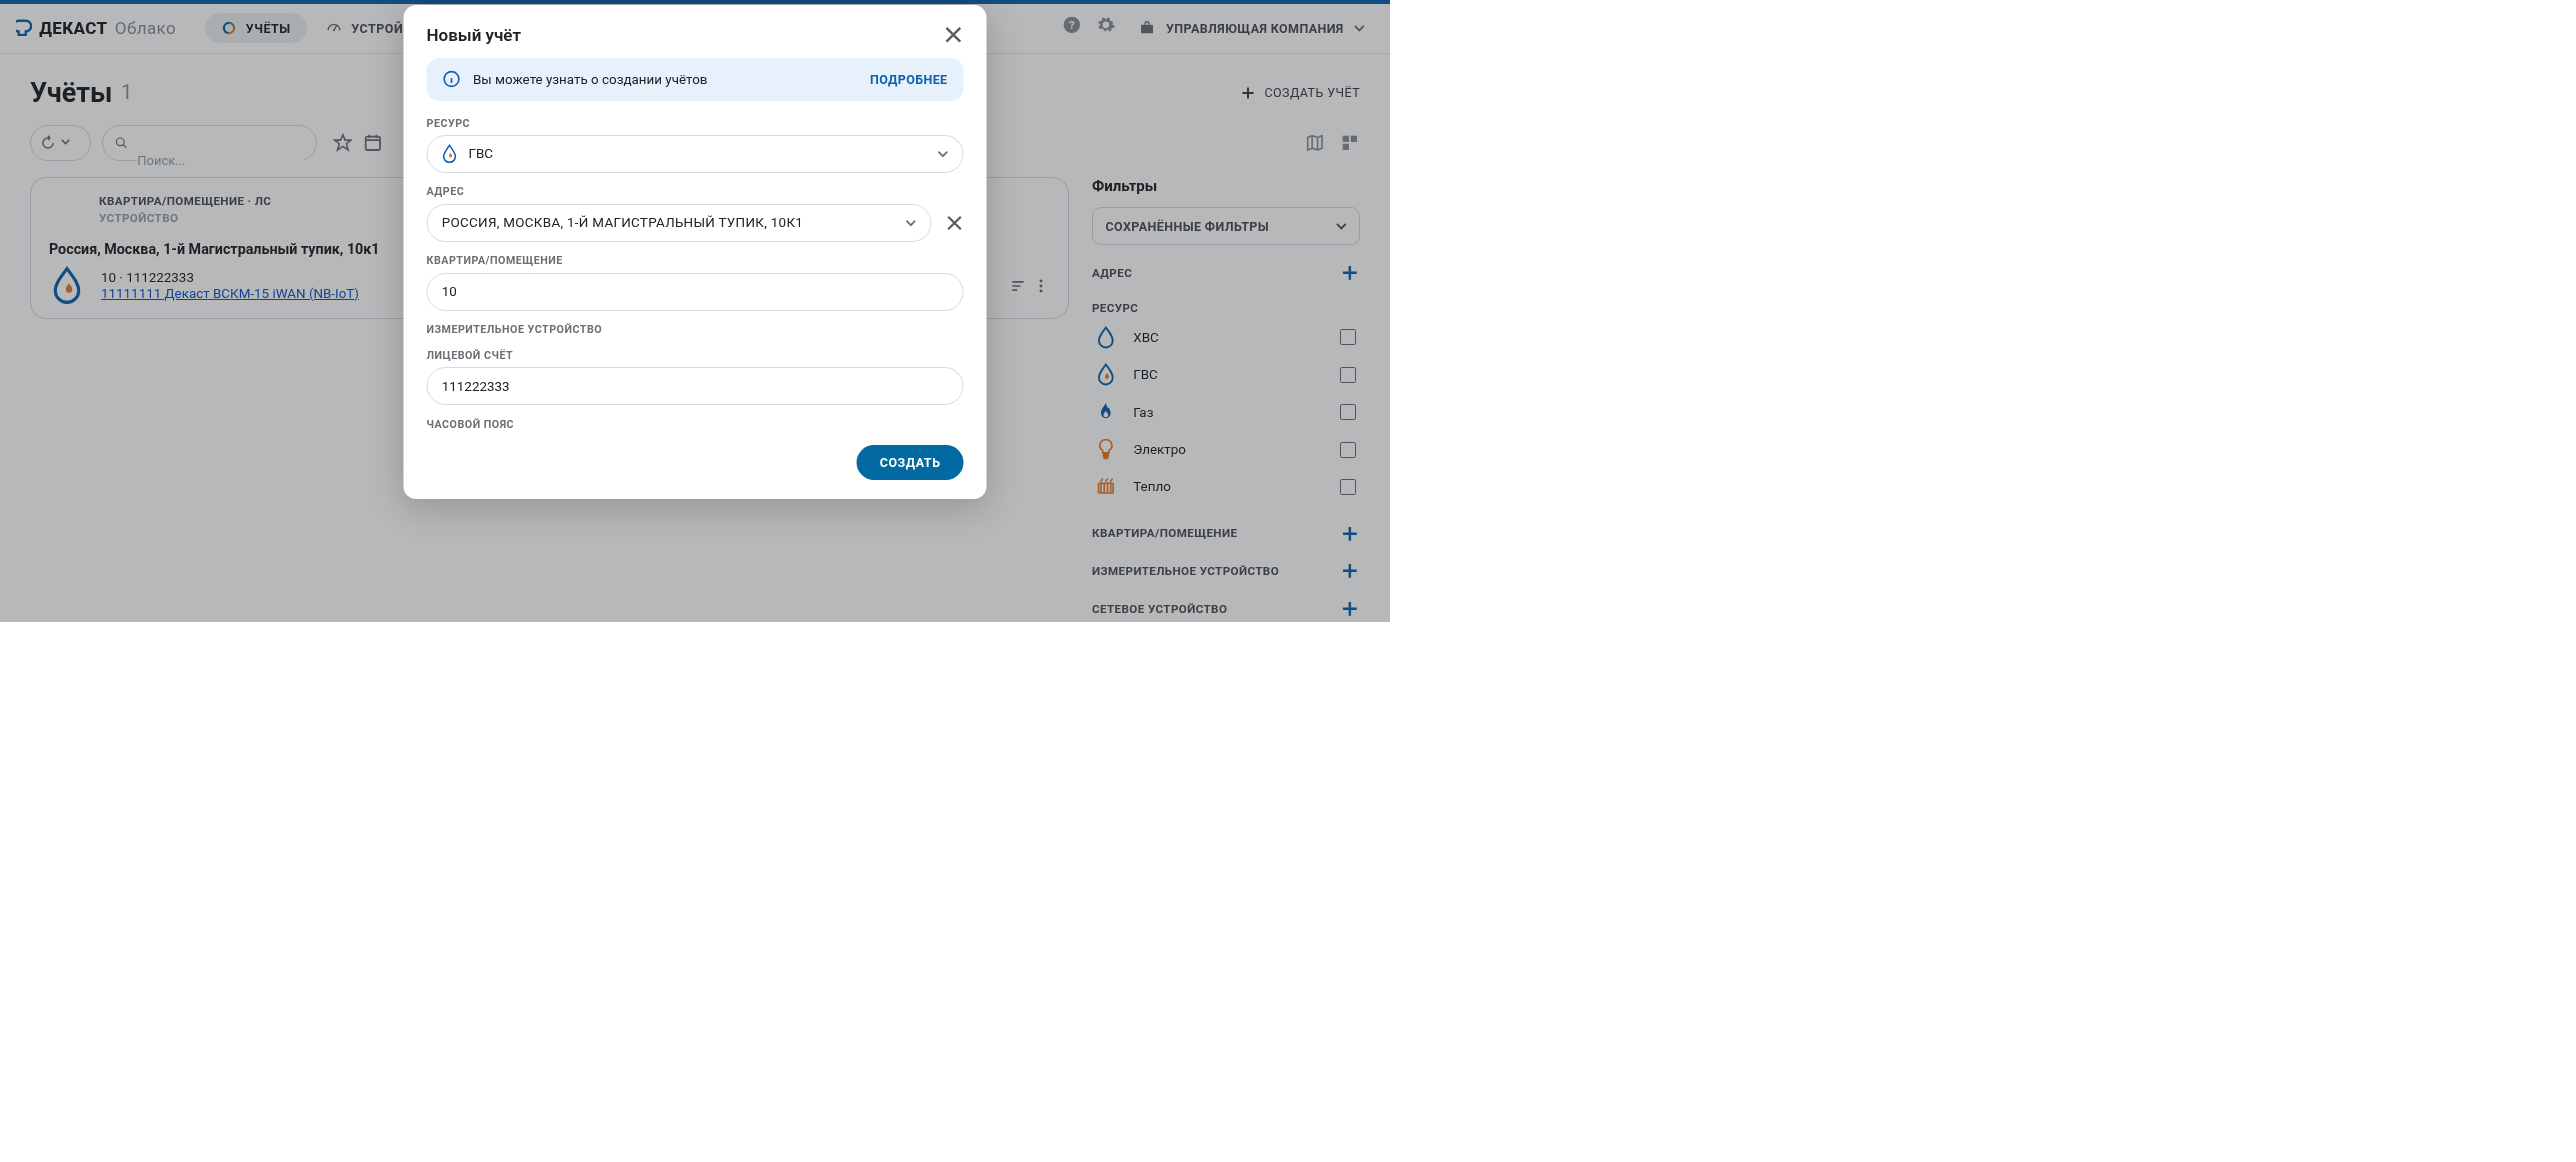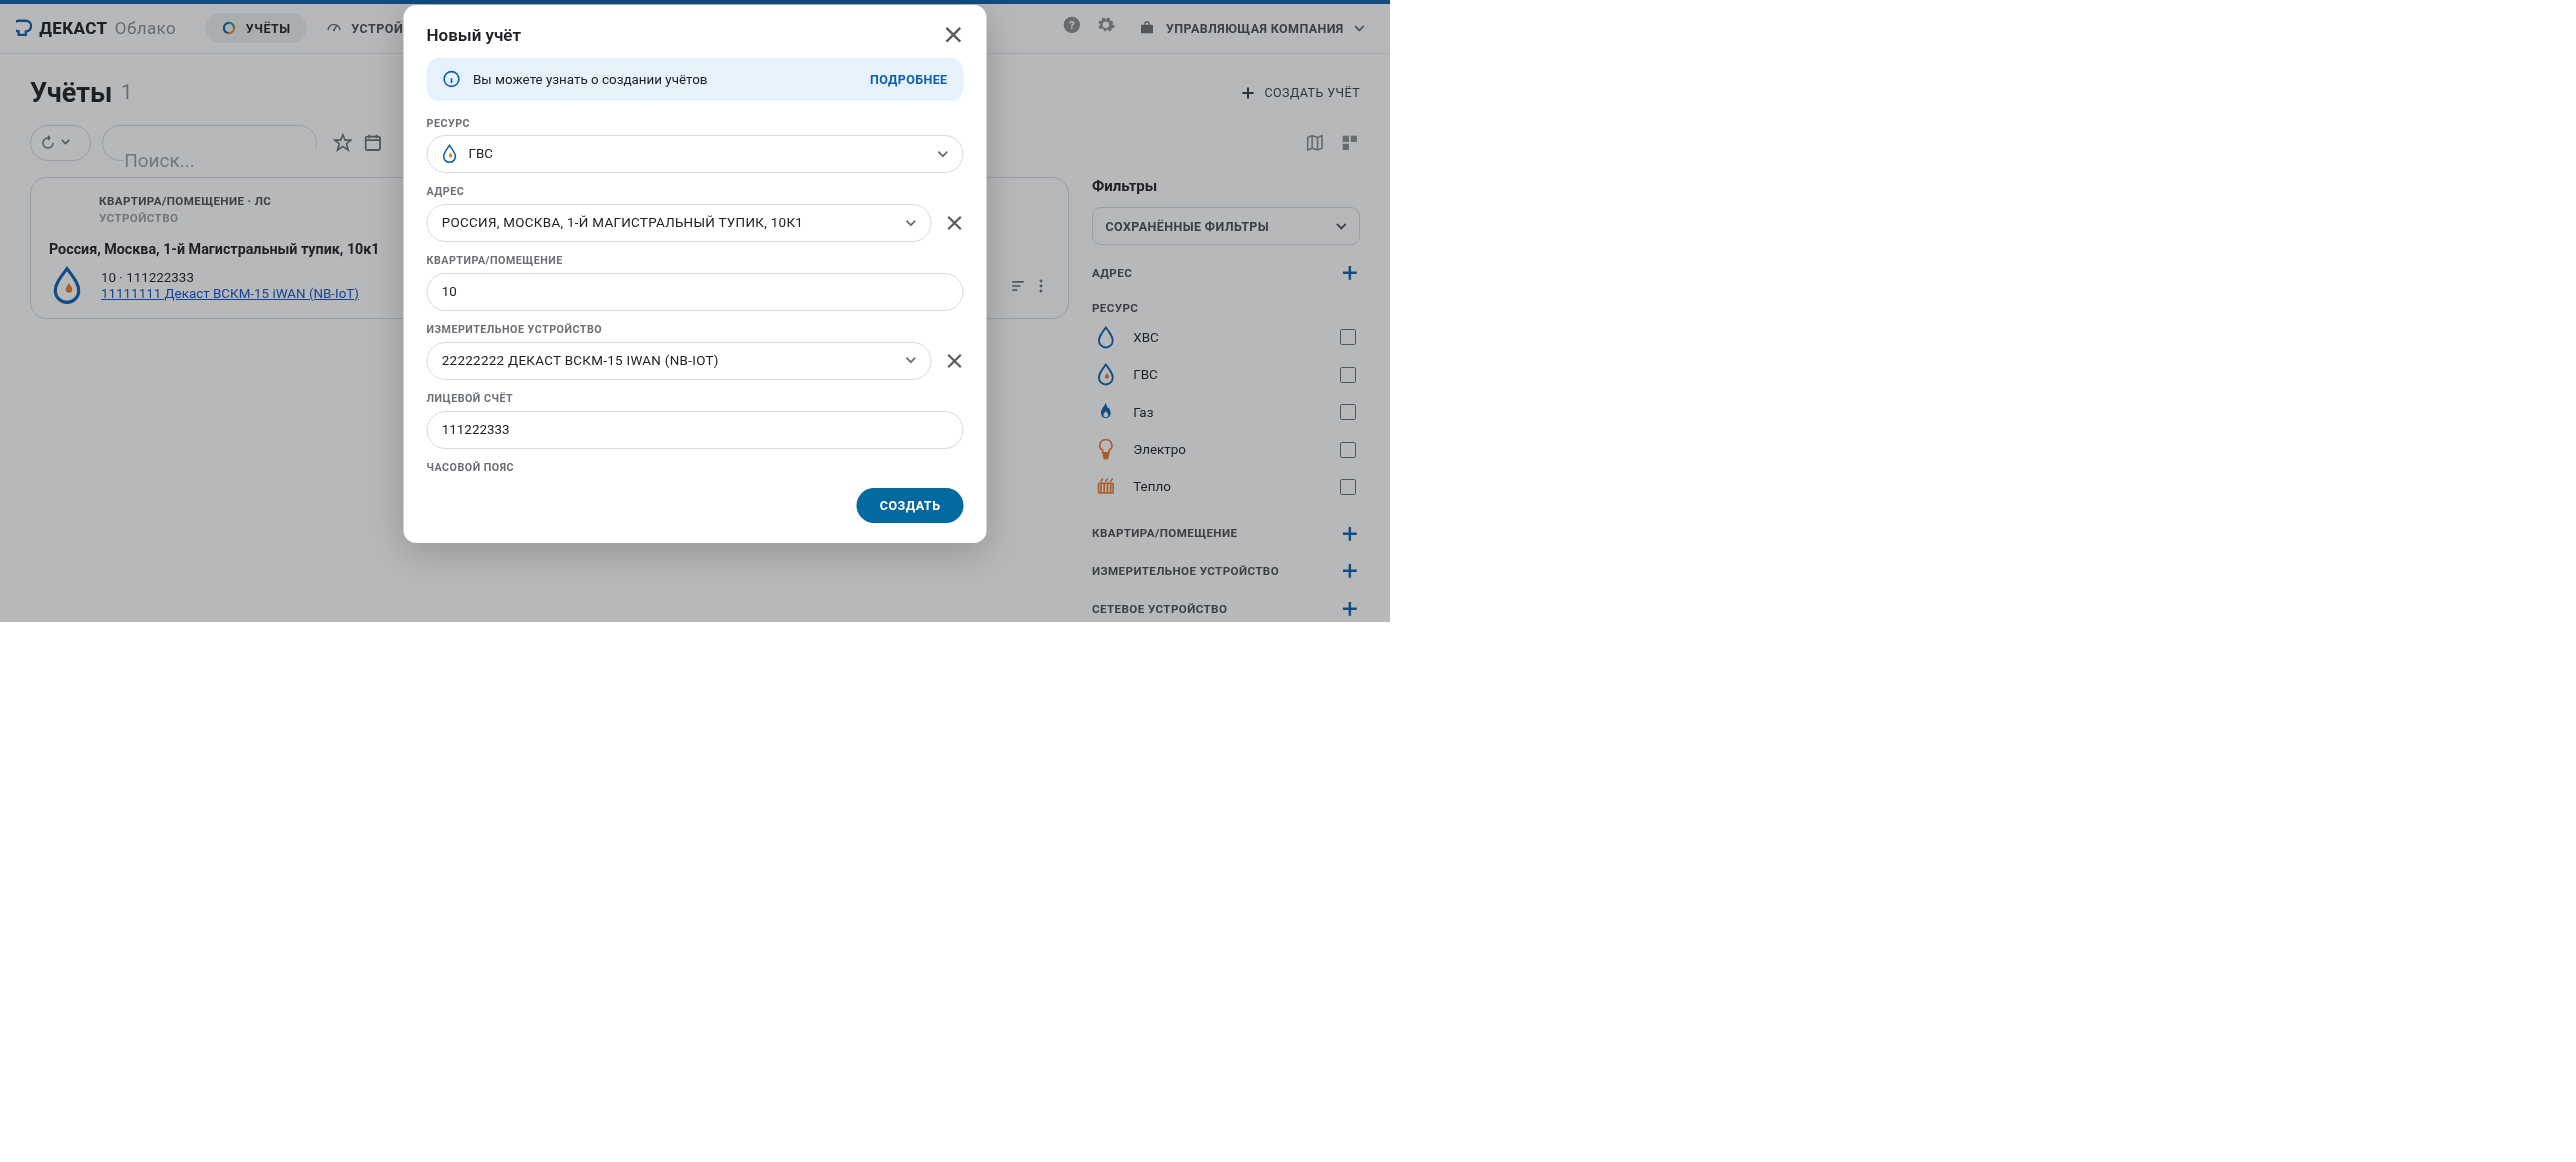--- a/index.html
+++ b/index.html
@@ -26,21 +26,21 @@
 .page-title-row { display: flex; align-items: center; padding: 23px 30px 0 30px; }
 .page-title { font-size: 27px; font-weight: 700; color: #1e2124; }
 .page-count { font-size: 19.7px; color: #8a8f96; margin-left: 9px; font-weight: 400; }
 .create-btn { margin-left: auto; display: flex; align-items: center; gap: 9px; font-size: 12.5px; font-weight: 400; letter-spacing: 0.4px; color: #3a3e44; cursor: pointer; }
 
 
 .toolbar { display: flex; align-items: center; gap: 10.7px; padding: 16px 30px; }
 .icon-btn { display: flex; align-items: center; justify-content: center; width: 36px; height: 36px; border: 0.9px solid #d6d9dd; border-radius: 18px; color: #6a6e75; cursor: pointer; }
 .icon-btn.split { width: 61px; justify-content: flex-start; padding: 0 9px; gap: 5.4px; }
 .search-box { display: flex; align-items: center; border: 0.9px solid #d6d9dd; border-radius: 18px; padding: 0 12.5px; height: 36px; width: 215px; gap: 9px; }
-.search-box input { border: none; outline: none; font-size: 19px; color: #1d4ed8; flex: 1; margin-top: 36px; }
+.search-box input { border: none; outline: none; font-size: 13px; color: #1d4ed8; flex: 1; margin-top: 36px; }
 .search-box input::placeholder { color: #9aa0a6; }
 
 
 .content { display: flex; gap: 23px; padding: 0 30px; }
 .main-col { flex: 1; min-width: 0; }
 .filters-col { width: 268px; }
 
 
 .card { border: 0.9px solid #d6d9dd; border-radius: 16px; padding: 16px 0 12.5px 0; }
 .card-header-row { display: flex; align-items: center; padding: 0 18px 3.6px 68px; font-size: 11.6px; font-weight: 700; letter-spacing: 0.4px; color: #4a4e55; }
@@ -442,31 +442,20 @@
 
   <div class="field">
     <div class="field-label">КВАРТИРА/ПОМЕЩЕНИЕ</div>
     <div class="field-input">
       <span class="field-val">10</span>
     </div>
   </div>
 
   <div class="field">
     <div class="field-label">ИЗМЕРИТЕЛЬНОЕ УСТРОЙСТВО</div>
-    <div class="field-row">
-      <div class="field-input">
-        <span class="field-val upper">22222222 ДЕКАСТ ВСКМ-15 IWAN (NB-IOT)</span>
-        <svg class="field-caret" viewBox="0 0 12 12" width="10.7" height="10.7">
-            <use href="#i-caret"></use>
-          </svg>
-      </div>
-      <svg class="field-clear" viewBox="0 0 20 20" width="18" height="18">
-          <use href="#i-close"></use>
-        </svg>
-    </div>
   </div>
 
   <div class="field">
     <div class="field-label">ЛИЦЕВОЙ СЧЁТ</div>
     <div class="field-input">
       <span class="field-val">111222333</span>
     </div>
   </div>
 
   <div class="field">

